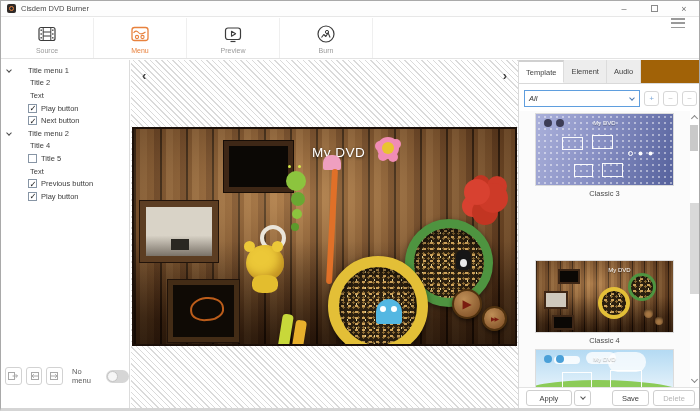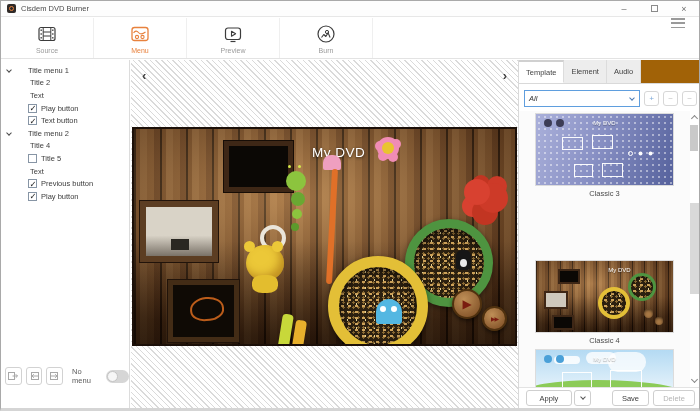--- a/index.html
+++ b/index.html
@@ -217,21 +217,21 @@
         </div>
       <div class="trow item">
           <span>Text</span>
         </div>
       <div class="trow cb">
           <span class="cbox checked"></span>
           <span>Play button</span>
         </div>
       <div class="trow cb">
           <span class="cbox checked"></span>
-          <span>Text button</span>
+          <span>Next button</span>
         </div>
       <div class="trow group">
           <span class="chev"></span>
           <span>Title menu 2</span>
         </div>
       <div class="trow item">
           <span>Title 4</span>
         </div>
       <div class="trow cb">
           <span class="cbox"></span>

